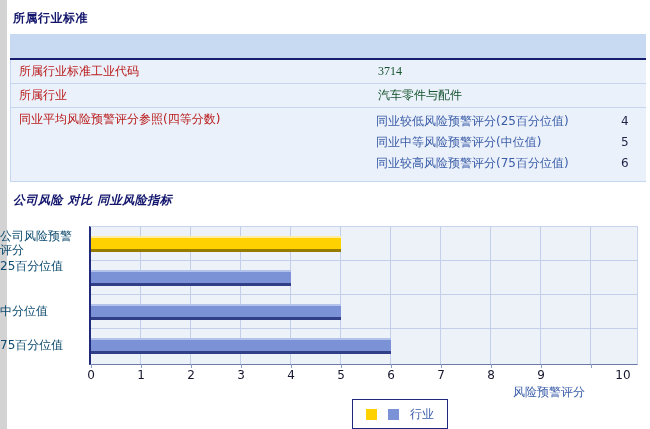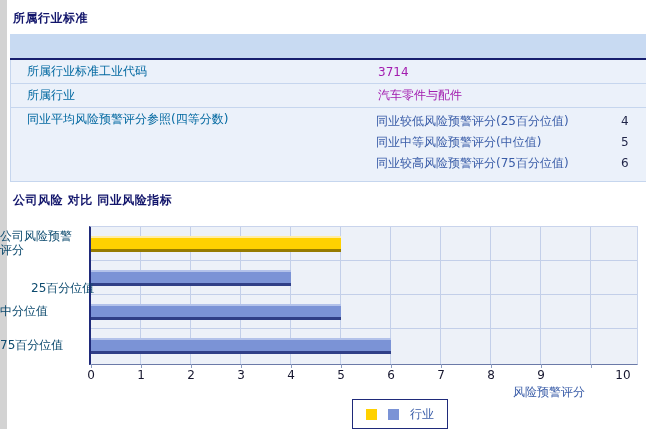--- a/index.html
+++ b/index.html
@@ -1,28 +1,28 @@
 <!DOCTYPE html>
 <html><head>
 <meta charset="utf-8">
 <style>
   html,body{margin:0;padding:0;background:#ffffff;font-family:"DejaVu Sans","Liberation Sans",sans-serif;}
   .page{position:relative;width:646px;height:429px;background:#ffffff;overflow:hidden;}
   .gutter{position:absolute;left:0;top:0;width:7px;height:429px;background:#d3d3d3;}
   .content{position:absolute;left:0;top:0;width:650px;}
   .sec-title{margin:0;padding:10px 0 7px 13px;font-size:12px;font-weight:bold;color:#12156b;letter-spacing:0.5px;}
-  .sec-title.t2{}
+  .sec-title.t2{font-style:italic;}
 
   
   .tbl{margin-left:10px;width:638px;font-size:12px;border-right:1px solid #c6d6ee;box-sizing:border-box;}
   .tbl-head{height:24px;background:#c8daf2;border-bottom:2px solid #171e6e;}
   .tr{display:flex;background:#ebf1fa;border-bottom:1px solid #c6d6ee;border-left:1px solid #c6d6ee;box-sizing:border-box;}
   .tr.simple{height:24px;align-items:center;}
-  .td-label{flex:0 0 365px;box-sizing:border-box;padding-left:16px;color:#0369a1;}
-  .td-value{padding-left:2px;color:#a21caf;}
+  .td-label{flex:0 0 365px;box-sizing:border-box;padding-left:8px;color:#b91c1c;}
+  .td-value{padding-left:2px;color:#14532d;font-family:Liberation Serif, serif;}
   .tr.group{padding:3px 0 7px;justify-content:flex-end;}
   .td-sub{flex:1;}
   .sub-row{display:flex;line-height:21px;}
   .sub-label{flex:1;color:#3a5da8;}
   .sub-val{width:26px;color:#1f2447;}
 
   
   .chart{position:relative;height:222px;font-size:12px;}
   .plot{position:absolute;left:89px;top:10px;width:546px;height:137px;background:#edf1f8;
         border-left:2px solid #1f2a7a;border-top:1px solid #c9d4ec;border-right:1px solid #c9d4ec;border-bottom:1px solid #6b7aa8;box-sizing:content-box;}
@@ -100,21 +100,21 @@
           <div class="bar" style="top: 77px; width: 250px; background: linear-gradient(rgb(179, 194, 234) 0px, rgb(179, 194, 234) 2px, rgb(123, 147, 214) 2px, rgb(123, 147, 214) 13px, rgb(48, 63, 135) 13px, rgb(48, 63, 135) 16px);"></div>
           <div class="bar" style="top: 111px; width: 300px; background: linear-gradient(rgb(179, 194, 234) 0px, rgb(179, 194, 234) 2px, rgb(123, 147, 214) 2px, rgb(123, 147, 214) 13px, rgb(48, 63, 135) 13px, rgb(48, 63, 135) 16px);"></div>
         </div>
       <div class="xaxis-label">风险预警评分</div>
       <div class="legend">
           <div class="swatch" style="background: rgb(255, 209, 0);"></div>
           <div class="swatch" style="background: rgb(123, 147, 214);"></div>
           <span>行业</span>
         </div>
     <div class="ycat" style="top: 13px;">公司风险预警评分</div>
-        <div class="ycat" style="top: 65px; margin-left: 31px;">25百分位值</div>
+        <div class="ycat" style="top: 43px;">25百分位值</div>
         <div class="ycat" style="top: 88px;">中分位值</div>
         <div class="ycat" style="top: 122px;">75百分位值</div>
         <div class="xtick" style="left: 76px; top: 152px;">0</div>
         <div class="stub" style="left: 91px; top: 148px;"></div>
         <div class="xtick" style="left: 126px; top: 152px;">1</div>
         <div class="stub" style="left: 141px; top: 148px;"></div>
         <div class="xtick" style="left: 176px; top: 152px;">2</div>
         <div class="stub" style="left: 191px; top: 148px;"></div>
         <div class="xtick" style="left: 226px; top: 152px;">3</div>
         <div class="stub" style="left: 241px; top: 148px;"></div>

